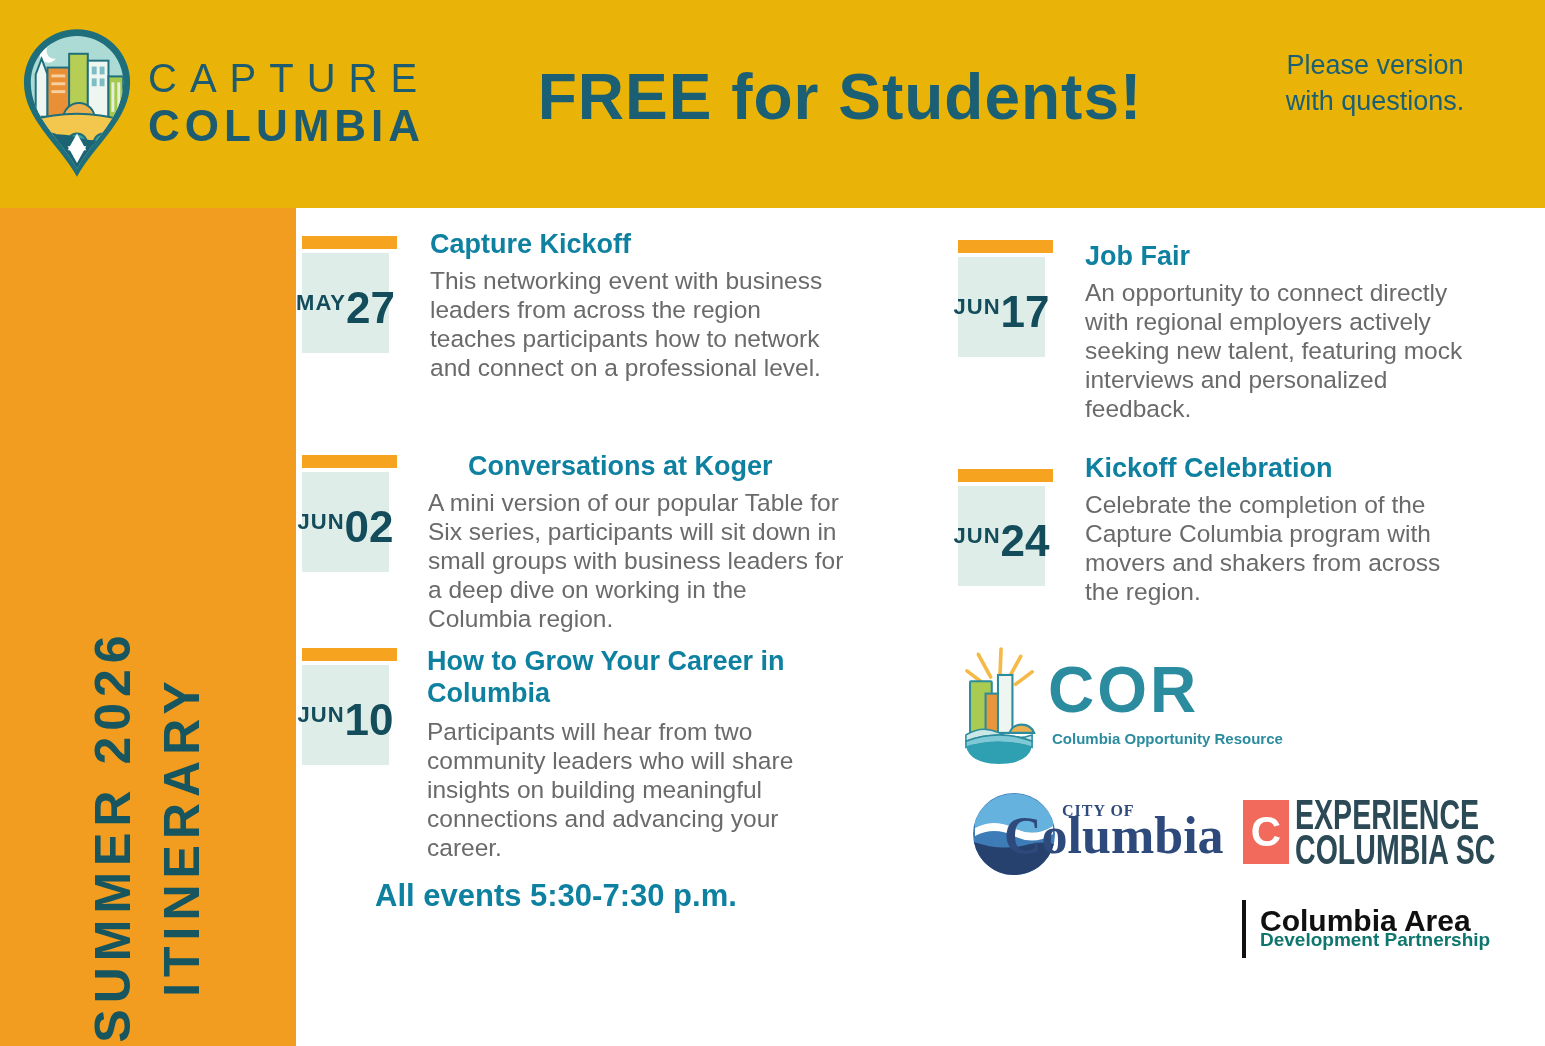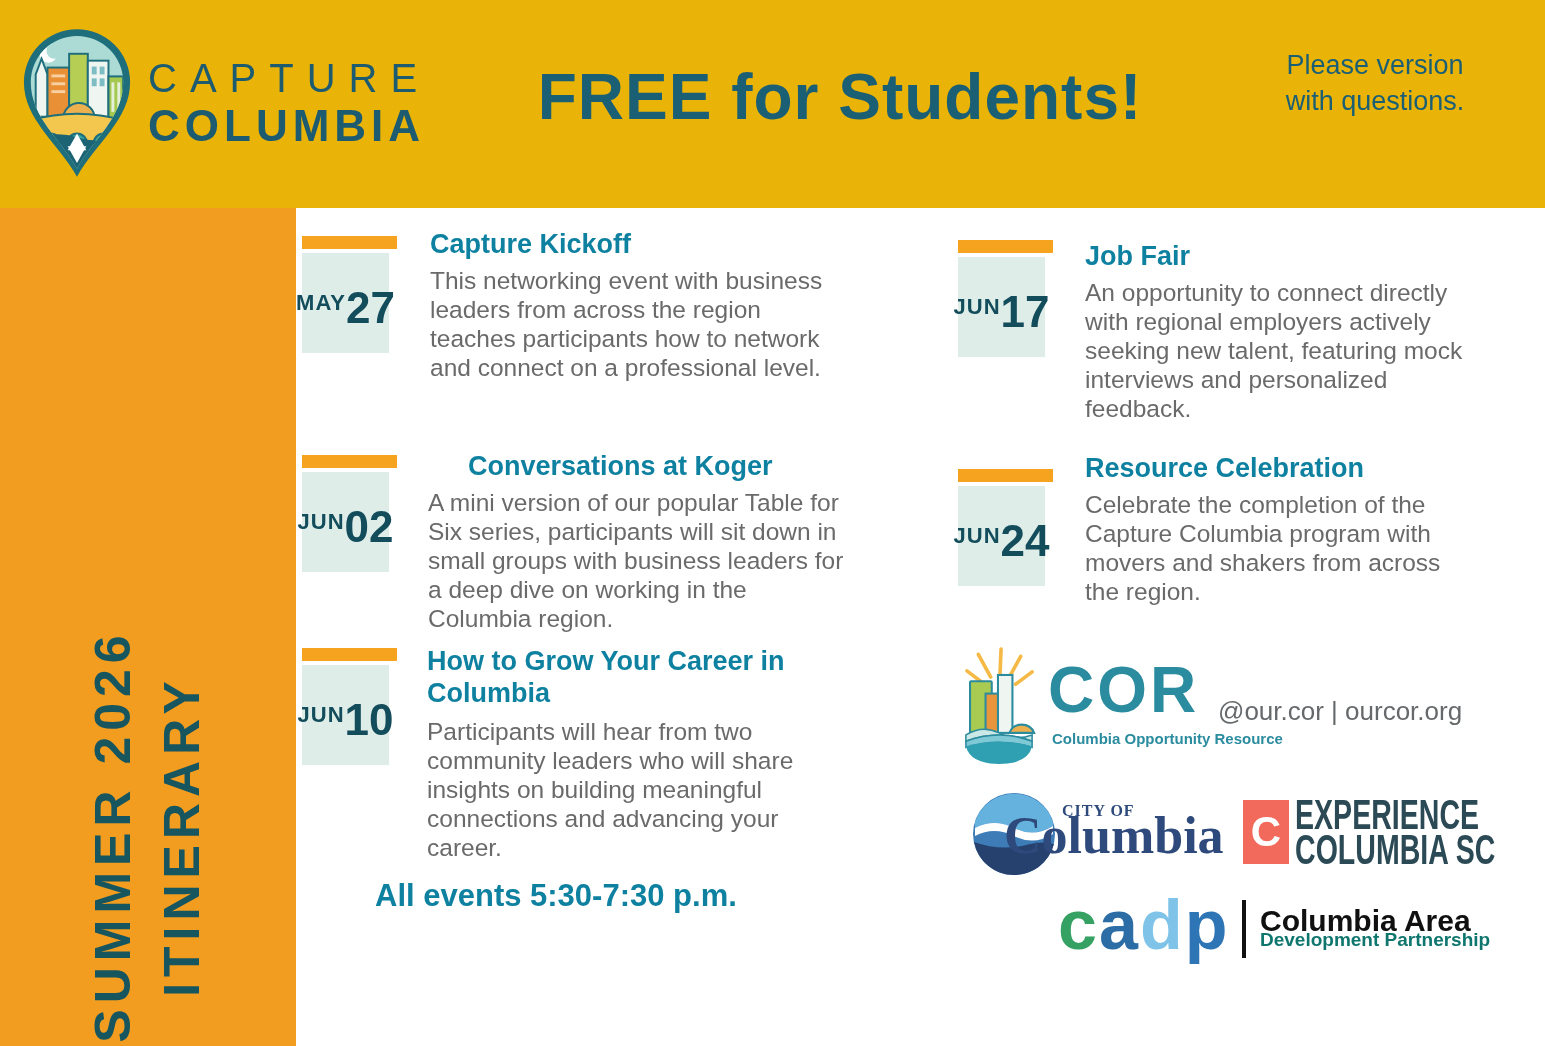--- a/index.html
+++ b/index.html
@@ -218,21 +218,21 @@
     <h3 class="event-title" style="left:1085px; top:240px; width:410px;">Job Fair</h3>
     <p class="event-desc" style="left:1085px; top:278px; width:400px;">An opportunity to connect directly with regional employers actively seeking new talent, featuring mock interviews and personalized feedback.</p>
   </section>
 
   <section>
     <div class="event-bar" style="left:958px; top:469px;"></div>
     <div class="event-badge" style="left:958px; top:486px;">
       <div class="badge-month">JUN</div>
       <div class="badge-day">24</div>
     </div>
-    <h3 class="event-title" style="left:1085px; top:452px; width:420px;">Resource Celebration</h3>
+    <h3 class="event-title" style="left:1085px; top:452px; width:420px;">Kickoff Celebration</h3>
     <p class="event-desc" style="left:1085px; top:490px; width:380px;">Celebrate the completion of the Capture Columbia program with movers and shakers from across the region.</p>
   </section>
 
   <div class="note">All events 5:30-7:30 p.m.</div>
 
   <svg class="cor-icon" width="78" height="120" viewBox="0 0 72 116">
     <g stroke="#F5B945" stroke-width="3.5" stroke-linecap="round">
       <line x1="28" y1="30" x2="16" y2="8"></line>
       <line x1="37" y1="27" x2="38" y2="3"></line>
       <line x1="46" y1="30" x2="57" y2="10"></line>
@@ -242,21 +242,20 @@
     <rect x="8" y="34" width="21" height="50" rx="1" fill="#A9CB52" stroke="#2C8C9E" stroke-width="2"></rect>
     <rect x="23" y="46" width="13" height="38" fill="#E9953B" stroke="#2C8C9E" stroke-width="2"></rect>
     <rect x="35" y="28" width="14" height="56" fill="#EFF6F2" stroke="#2C8C9E" stroke-width="2"></rect>
     <path d="M46 84 A13 13 0 0 1 70 84 Z" fill="#EDB04F" stroke="#2C8C9E" stroke-width="2"></path>
     <path d="M4 86 Q20 76 36 84 T68 86 L68 92 Q36 80 4 92 Z" fill="#CBE8E6" stroke="#2C8C9E" stroke-width="1.5"></path>
     <path d="M4 92 Q36 80 68 92 L68 98 Q36 88 4 98 Z" fill="#7FC9D6" stroke="#2C8C9E" stroke-width="1.5"></path>
     <path d="M4 97 Q36 88 68 97 Q64 114 36 114 Q8 114 4 97 Z" fill="#2FA0B2"></path>
   </svg>
   <div class="cor-word">COR</div>
   <div class="cor-tagline">Columbia Opportunity Resource</div>
-  <div class="cor-social">@our.cor | ourcor.org</div>
 
   <div class="city-logo">
     <svg class="city-icon" width="84" height="84" viewBox="0 0 84 84">
       <circle cx="42" cy="42" r="41" fill="#3E7CB8"></circle>
       <path d="M3 30 A41 41 0 0 1 81 30 L81 34 Q60 46 42 36 Q22 26 3 36 Z" fill="#66B2DE"></path>
       <path d="M3 36 Q22 26 42 36 Q62 46 81 34 L81 42 Q62 54 42 44 Q22 34 3 44 Z" fill="#FFFFFF"></path>
       <path d="M2 50 Q30 60 58 52 Q70 49 82 52 A41 41 0 0 1 2 50 Z" fill="#27416F"></path>
     </svg>
     <span class="city-prefix">CITY OF</span>
     <span class="city-name">Columbia</span>
@@ -265,20 +264,17 @@
   <div class="exp-logo">
     <div class="exp-badge">
       <span>C</span>
     </div>
     <div class="exp-text">
       <div>EXPERIENCE</div>
       <div>COLUMBIA SC</div>
     </div>
   </div>
 
-  <div class="cadp-logo">
-    <span class="cadp-letters"><span class="cadp-c">c</span><span class="cadp-a">a</span><span class="cadp-d">d</span><span class="cadp-p">p</span></span>
-  </div>
   <div class="cadp-divider"></div>
   <div class="cadp-line1">Columbia Area</div>
   <div class="cadp-line2">Development Partnership</div>
 
 </div>
 
 </body></html>

